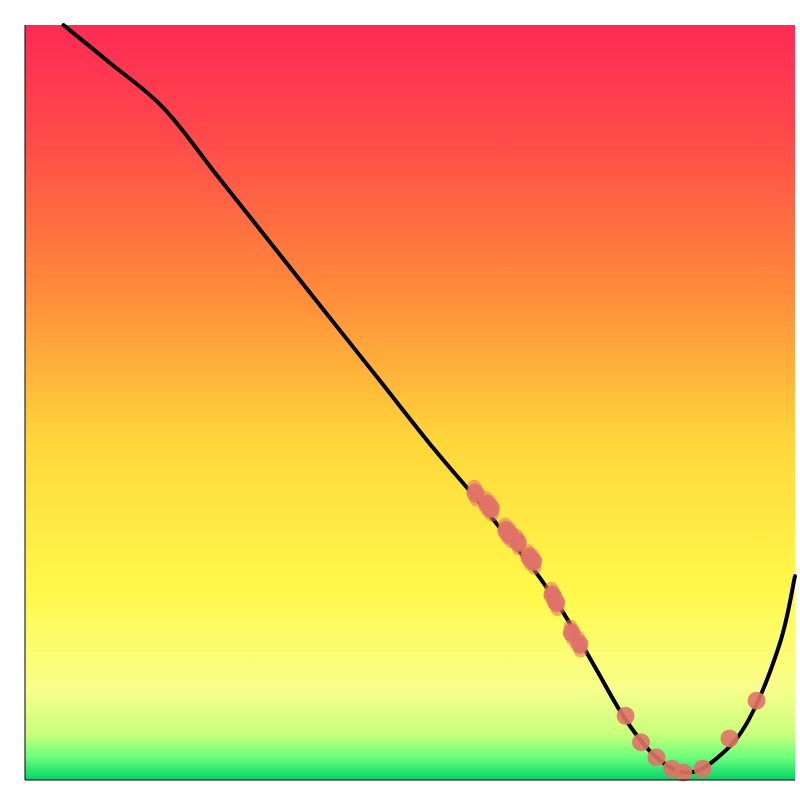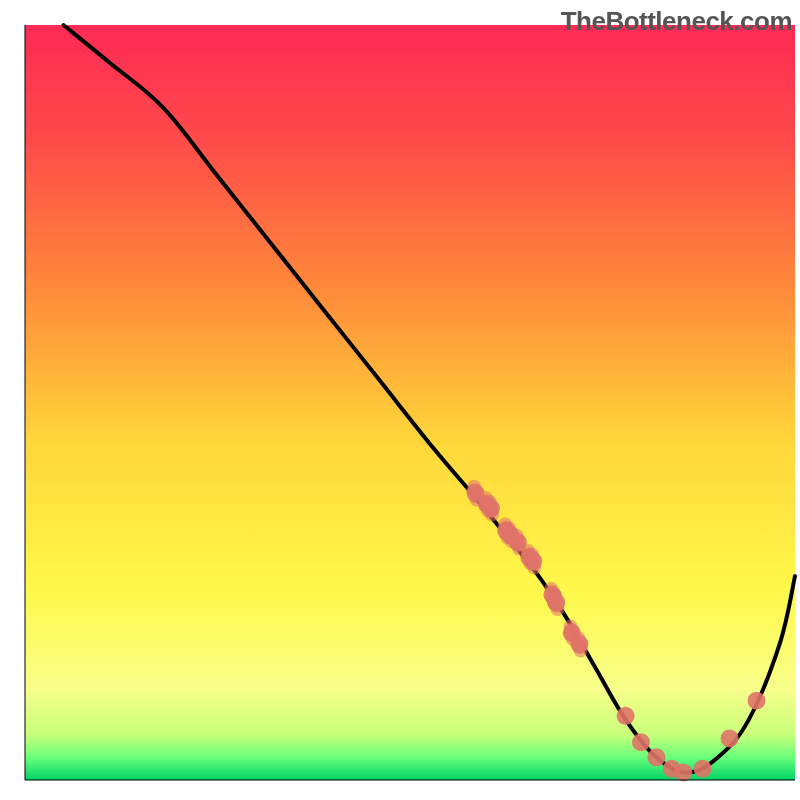--- a/index.html
+++ b/index.html
@@ -27,21 +27,20 @@
     letter-spacing: -0.5px;
   }
   svg {
     display: block;
   }
 </style>
 </head>
 <body>
 
 <div class="chart-container">
-  <div class="watermark">TheBottleneck.com</div>
   <svg id="chart-svg" width="800" height="800" viewBox="0 0 800 800">
     <defs>
       <linearGradient id="bg-grad" x1="0" y1="0" x2="0" y2="1">
           <stop offset="0%" stop-color="#ff2a55"></stop>
           <stop offset="15%" stop-color="#ff4a4a"></stop>
           <stop offset="35%" stop-color="#ff8a3a"></stop>
           <stop offset="55.00000000000001%" stop-color="#ffd63a"></stop>
           <stop offset="75%" stop-color="#fff94a"></stop>
           <stop offset="88%" stop-color="#f8ff8a"></stop>
           <stop offset="94%" stop-color="#c8ff7a"></stop>

